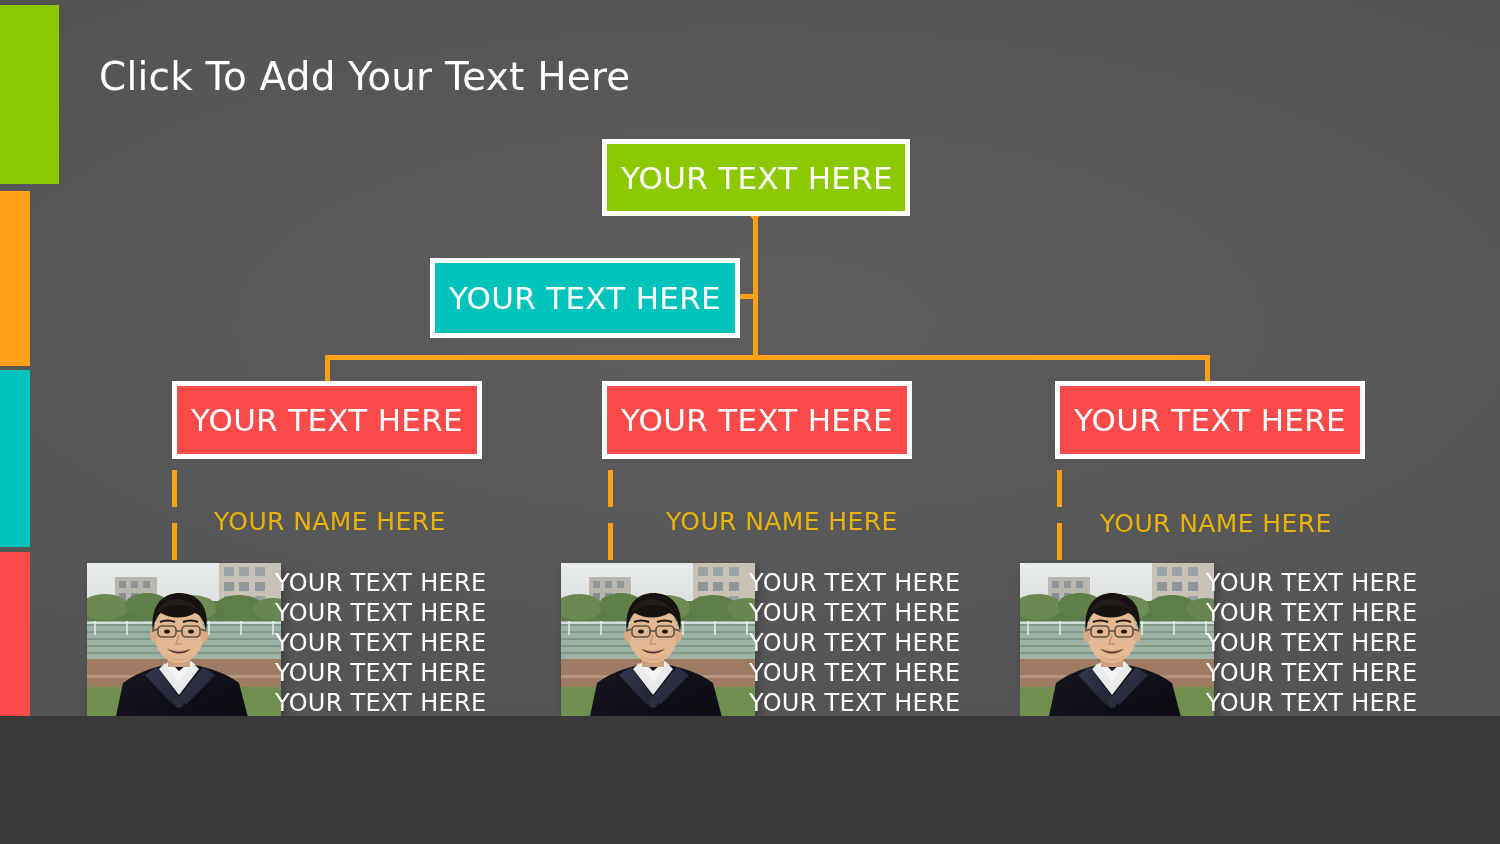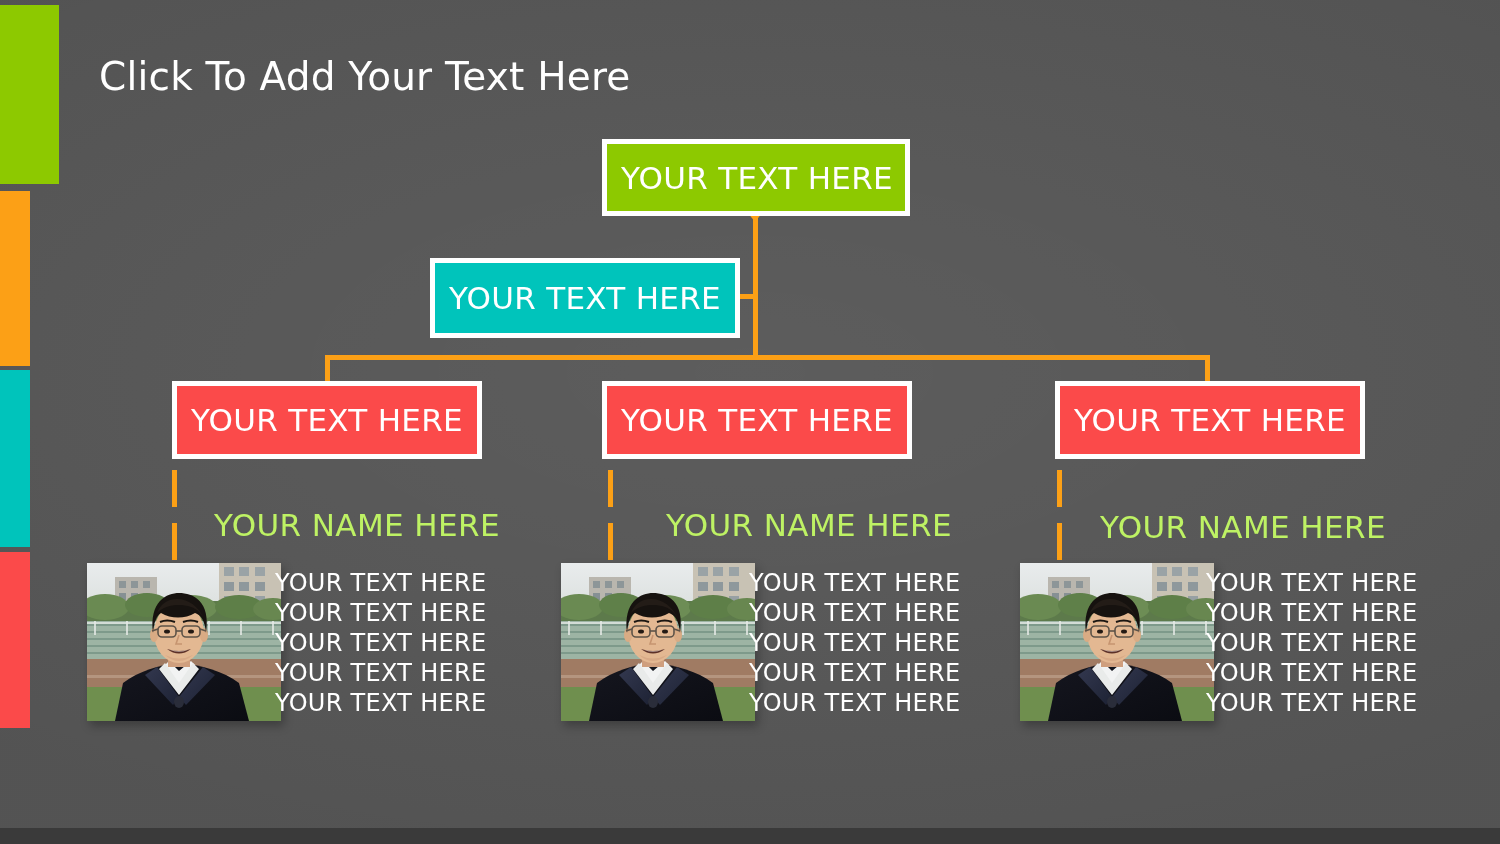--- a/index.html
+++ b/index.html
@@ -3,21 +3,21 @@
 <meta charset="utf-8">
 <style>
   html, body {
     margin: 0;
     padding: 0;
     background: #3a3a3a;
   }
   #slide {
     position: relative;
     width: 1500px;
-    height: 828px;
+    height: 716px;
     background: #575757;
     overflow: hidden;
     font-family: "DejaVu Sans", "Liberation Sans", sans-serif;
   }
   
   #slide .bg-sheen {
     position: absolute;
     left: 0; top: 0; right: 0; bottom: 0;
     background: radial-gradient(ellipse 75% 60% at 50% 45%,
                  rgba(255,255,255,0.035) 0%,
@@ -81,22 +81,22 @@
   .node-red-2 { left: 602px; top: 381px; width: 310px; height: 78px; }
   .node-red-3 { left: 1055px;top: 381px; width: 310px; height: 78px; }
 
   
   .dash-wrap { position: absolute; width: 5px; }
   .dash-seg  { width: 5px; background: #FCA016; }
 
   
   .person-name {
     position: absolute;
-    color: #bef264;
-    font-size: 31px;
+    color: #eab308;
+    font-size: 25px;
     font-weight: 400;
     letter-spacing: 0.4px;
     white-space: nowrap;
   }
   .photo {
     position: absolute;
     width: 194px;
     height: 158px;
     overflow: hidden;
     box-shadow: 3px 5px 9px rgba(0,0,0,0.28);

